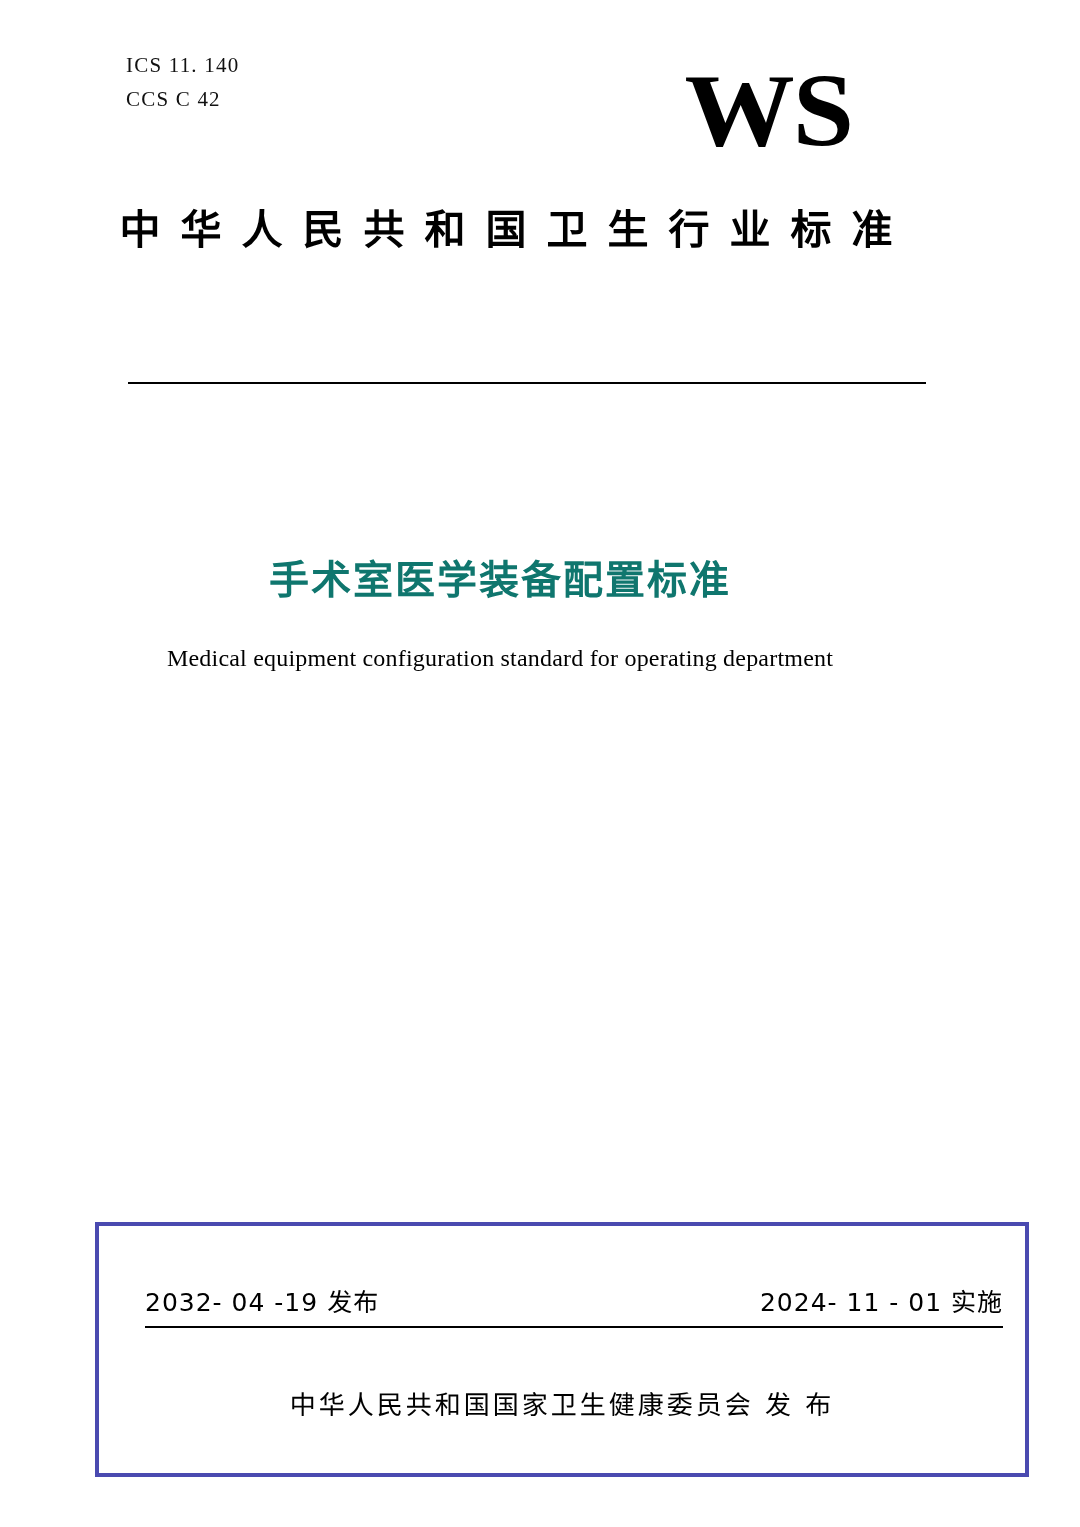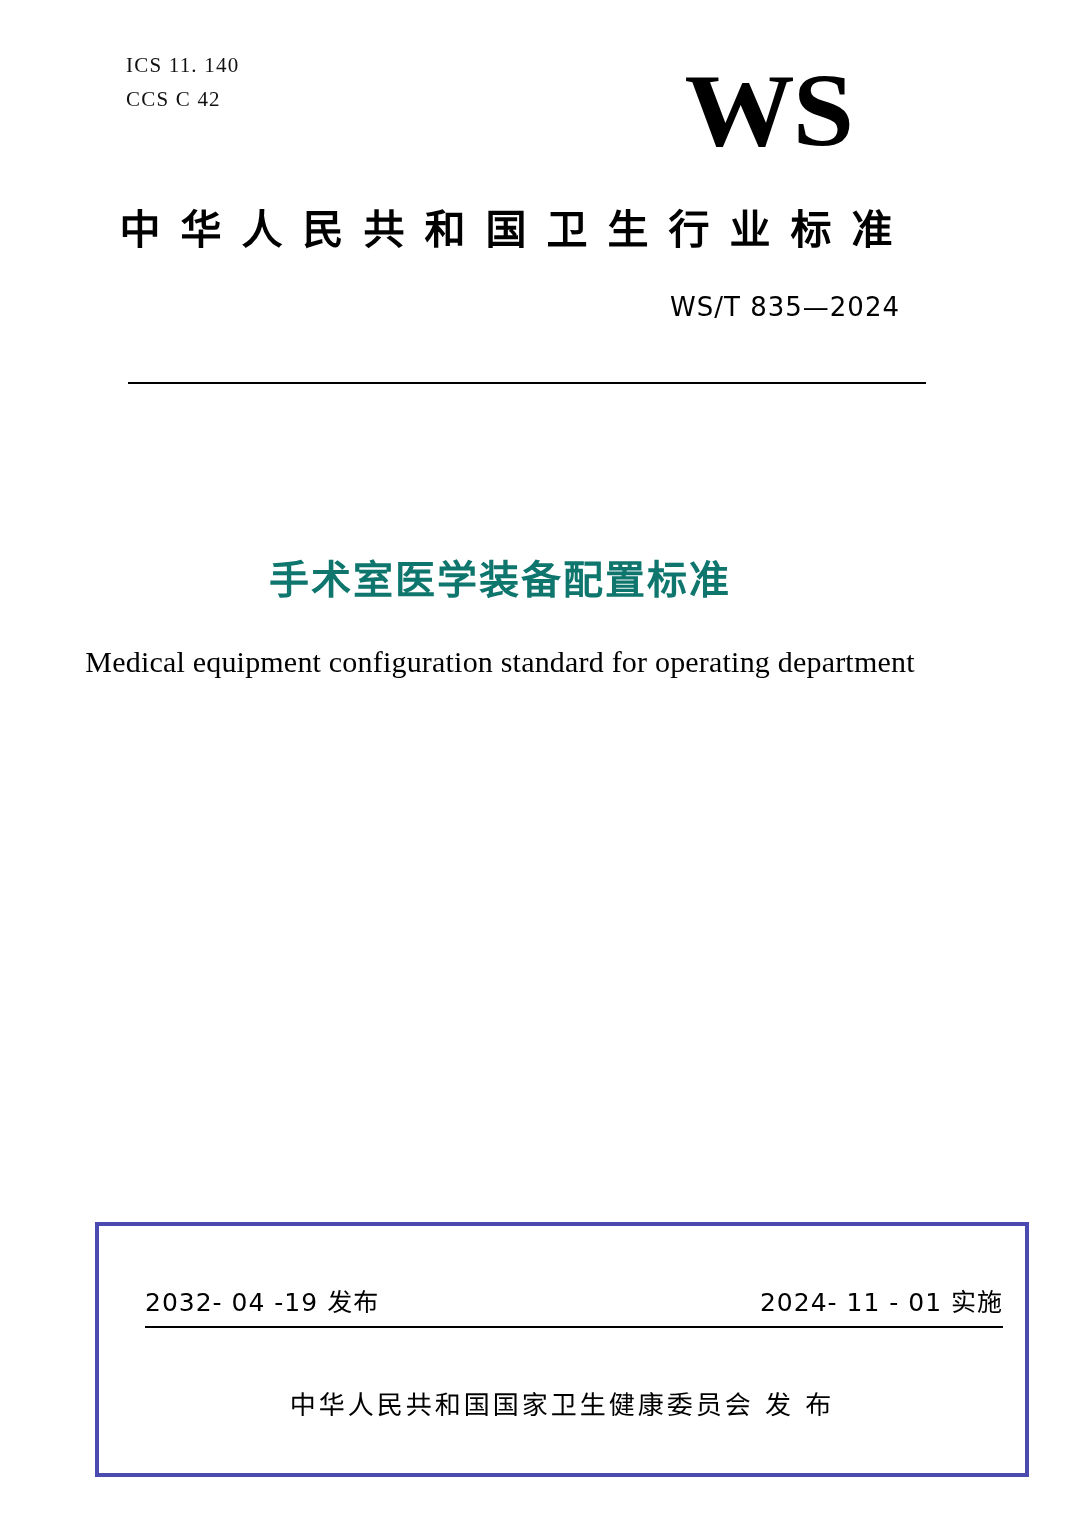--- a/index.html
+++ b/index.html
@@ -102,21 +102,21 @@
     letter-spacing: 2px;
     color: #0f766e;
   }
   .doc-title-en {
     position: absolute;
     left: 0;
     right: 0;
     top: 645px;
     text-align: center;
     font-family: "Liberation Serif", "DejaVu Serif", serif;
-    font-size: 30px;
+    font-size: 24px;
     letter-spacing: 0.2px;
     color: #000;
   }
 
   
   .bottom-box {
     position: absolute;
     left: 95px;
     top: 1222px;
     width: 934px;
@@ -163,21 +163,20 @@
 
   <div class="codes">
     <div>ICS 11. 140</div>
     <div>CCS C 42</div>
   </div>
 
   <div class="ws-logo">WS</div>
 
   <div class="nation-title">中华人民共和国卫生行业标准</div>
 
-  <div class="std-number">WS/T 835—2024</div>
 
   <div class="rule"></div>
 
   <div class="doc-title">手术室医学装备配置标准</div>
   <div class="doc-title-en">Medical equipment configuration standard for operating department</div>
 
   <div class="bottom-box" style="border-color: rgb(74, 74, 176);">
     <div class="dates-row">
       <span class="date-text">2032- 04 -19 发布</span>
       <span class="date-text">2024- 11 - 01 实施</span>

